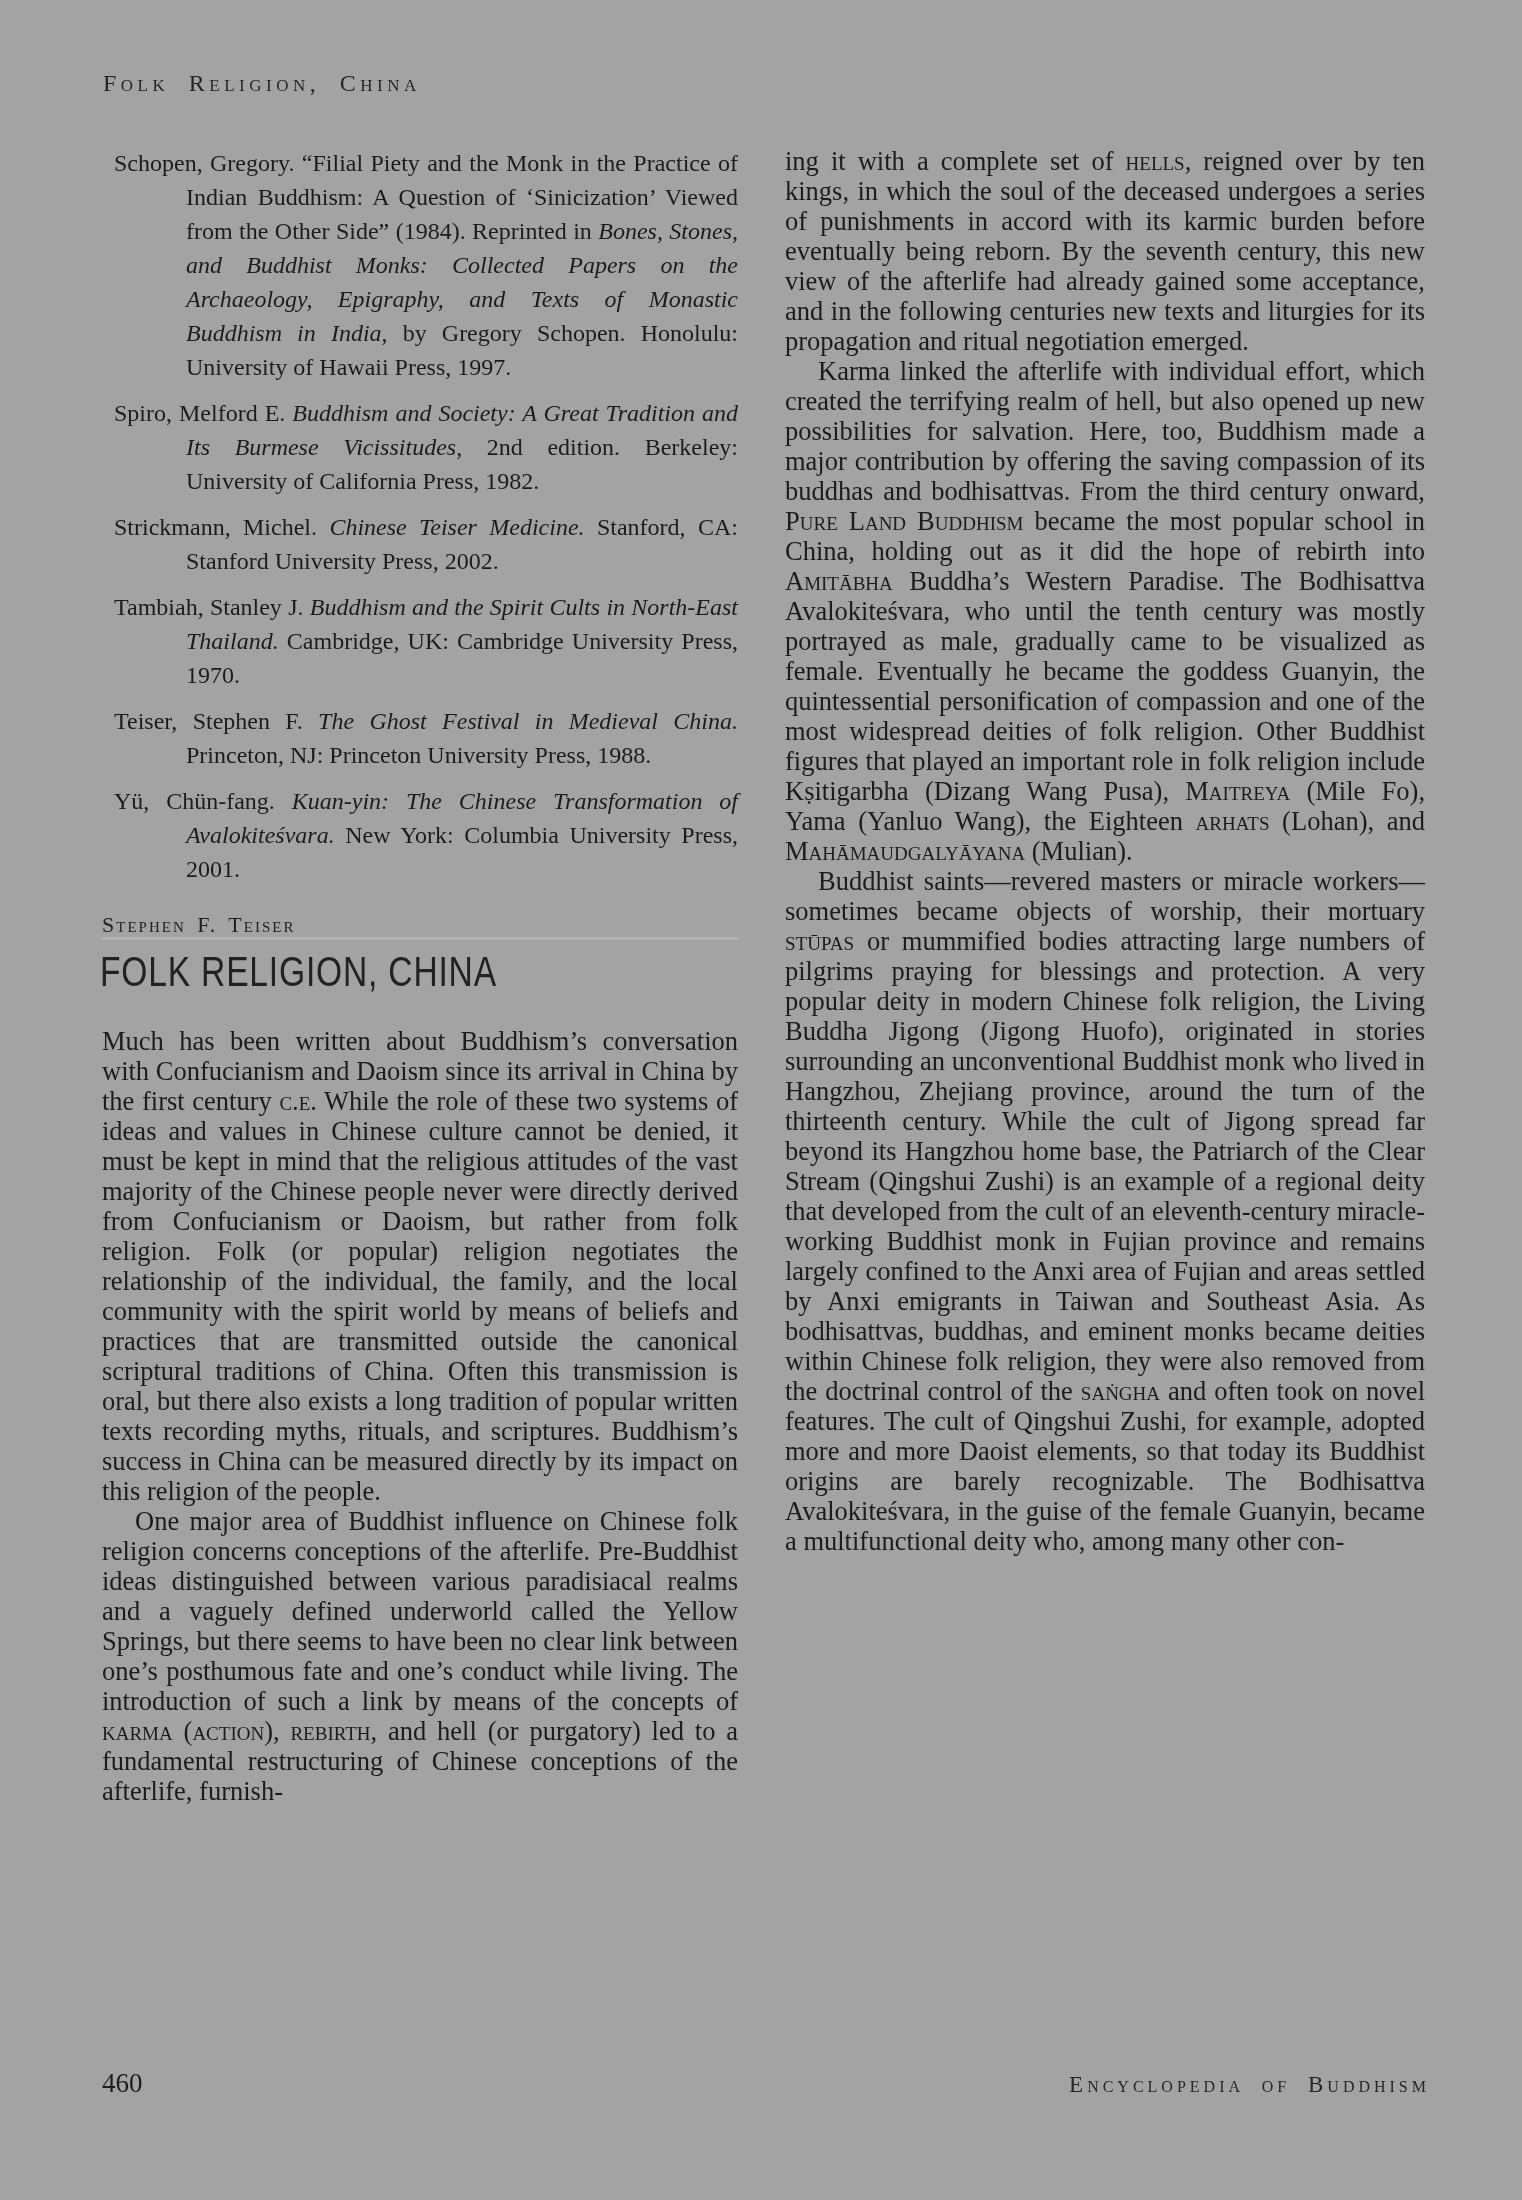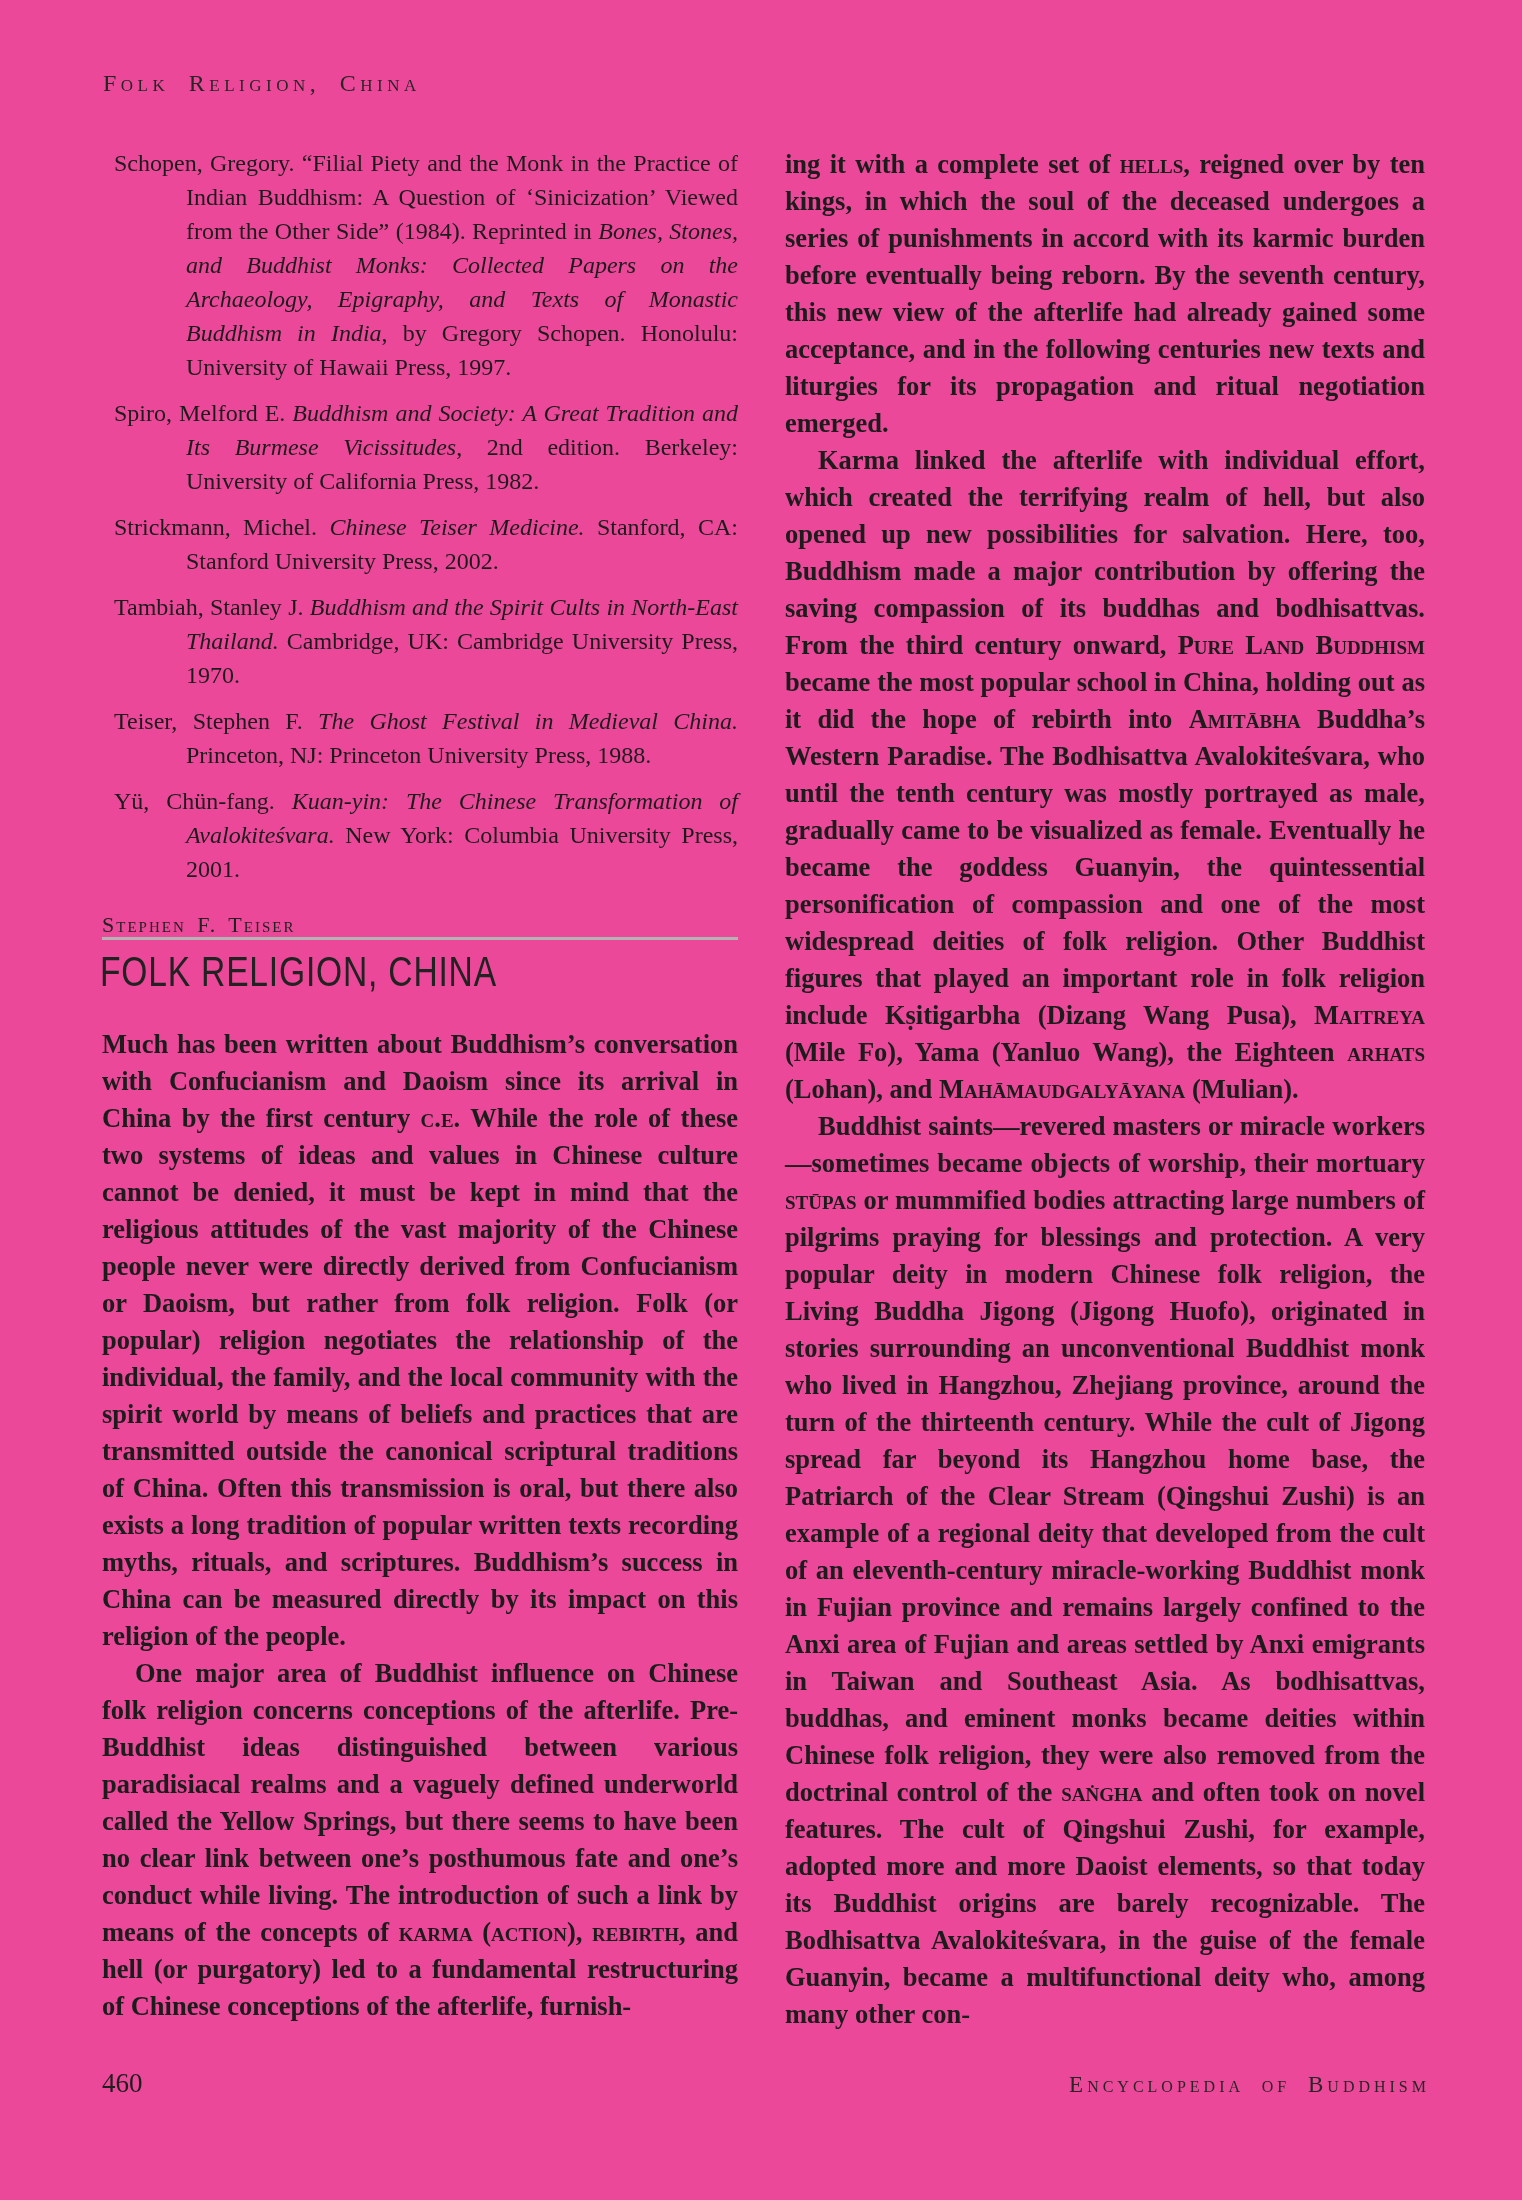--- a/index.html
+++ b/index.html
@@ -1,19 +1,19 @@
 <!DOCTYPE html>
 <html><head>
 <meta charset="utf-8">
 <style>
   html,body{margin:0;padding:0;background:#e8e8e8;}
   .page{
     position:relative;
     width:1522px;height:2200px;
-    background:#ec4899;
+    background:#a3a3a3;
     font-family:"Liberation Serif","DejaVu Serif",serif;
     color:#1c1c1c;
     margin:0 auto;
     overflow:hidden;
   }
   .running-header{
     position:absolute;left:103px;top:70px;
     font-size:24px;
     font-variant:small-caps;
     letter-spacing:4.5px;
@@ -59,23 +59,22 @@
     transform:scaleX(0.8);
     transform-origin:left top;
     white-space:nowrap;
   }
   .body-left{
     position:absolute;left:102px;top:1026px;width:636px;
   }
   .bodytext p{
     margin:0;
     font-size:26.5px;
-    line-height:37px;
+    line-height:30px;
     text-align:justify;
-    font-weight:bold;
   }
   .bodytext p.indent{text-indent:33px;}
   .footer-pagenum{
     position:absolute;left:102px;top:2068px;
     font-size:27px;color:#1e1e1e;
   }
   .footer-title{
     position:absolute;right:92px;top:2072px;
     font-size:23px;
     font-variant:small-caps;

